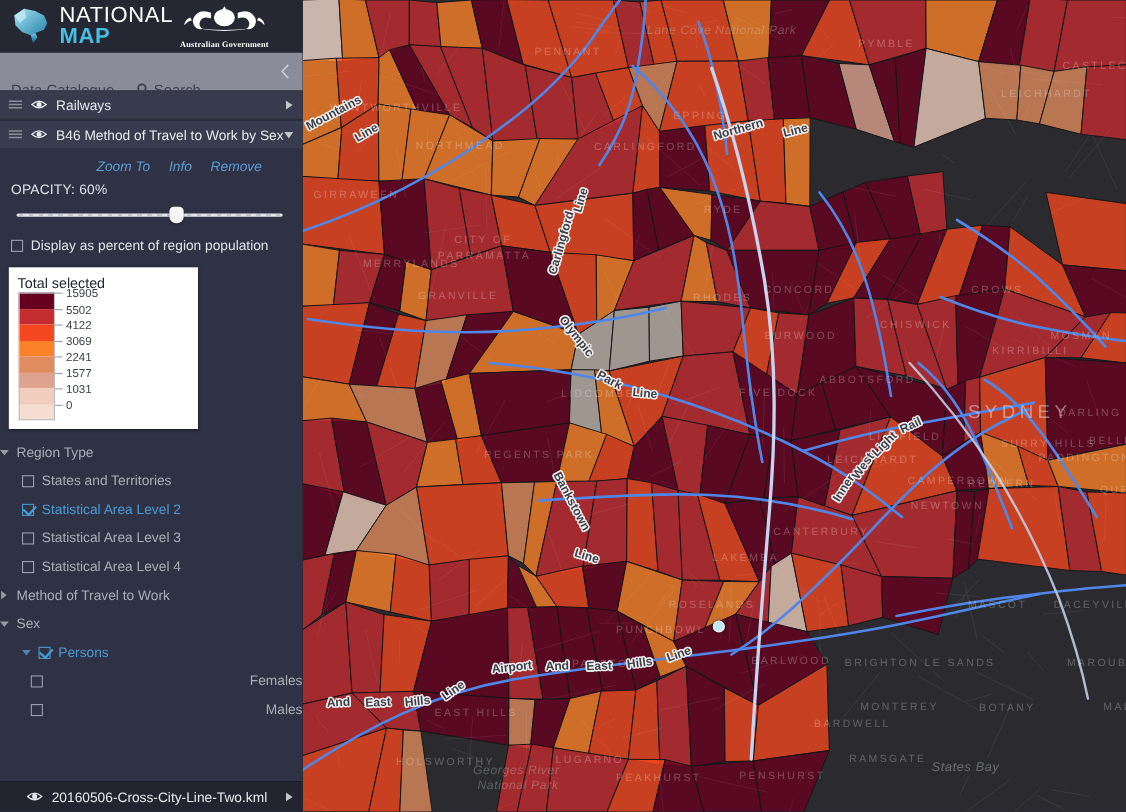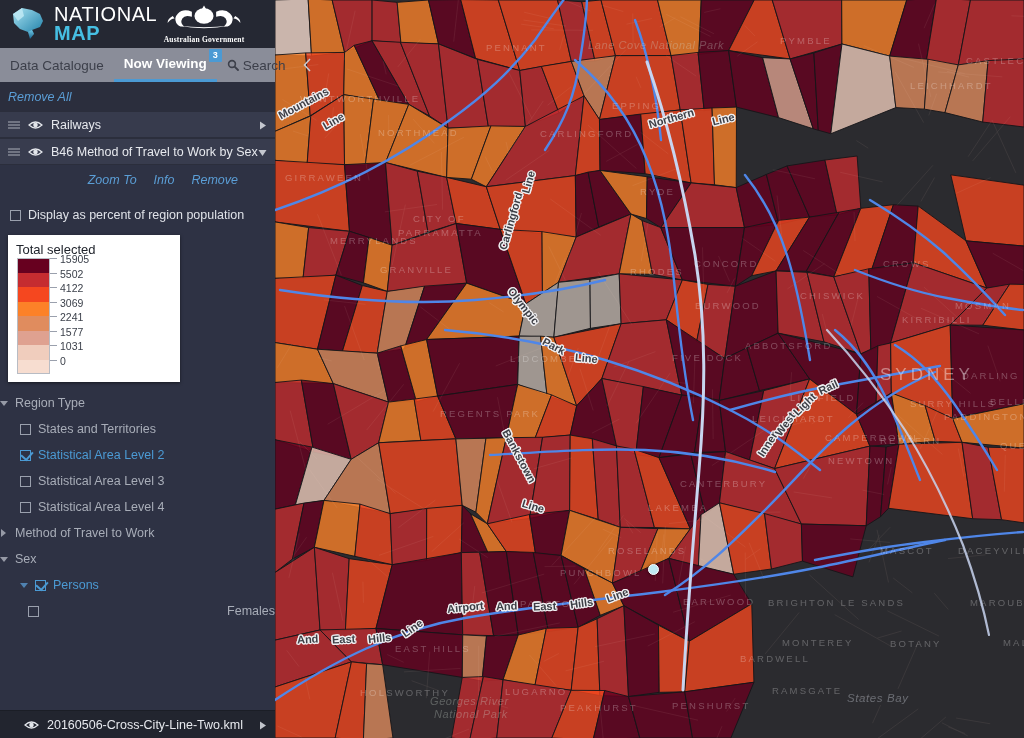--- a/index.html
+++ b/index.html
@@ -50,21 +50,21 @@
 
   
   .tab-bar {
     height: 34px; background: #8a8d99;
     display: flex; align-items: stretch;
     position: relative; flex: 0 0 34px;
   }
   .tab {
     display: flex; align-items: center; justify-content: flex-end;
     padding: 1px 10px; font-size: 13.5px; color: #3c3f4a;
-    cursor: pointer; position: relative; white-space: nowrap;
+    cursor: pointer; position: relative; white-space: nowrap; margin-top: 32px;
   }
   .tab.active {
     color: #ffffff; font-weight: 700;
     border-bottom: 3px solid #4b9ad4;
     background: #8a8d99;
   }
   .tab-badge {
     position: absolute; top: 1px; right: -5px;
     background: #4b9ad4; color: #fff;
     font-size: 9px; font-weight: 700;
@@ -320,43 +320,36 @@
           </g>
         </svg>
         <div class="crest-cap">Australian Government</div>
       </div>
     </div>
 
     <div class="tab-bar">
       <div class="tab">
         <span>Data Catalogue</span>
       </div>
-      <div class="tab active">
-        <span>Now Viewing</span>
-        <span class="tab-badge">3</span>
-      </div>
       <div class="tab">
         <span class="mag">
           <svg width="12" height="12" viewBox="0 0 12 12">
             <circle cx="5" cy="5" r="3.4" fill="none" stroke="#3c3f4a" stroke-width="1.6"></circle>
             <line x1="7.6" y1="7.6" x2="11" y2="11" stroke="#3c3f4a" stroke-width="1.8" stroke-linecap="round"></line>
           </svg>
         </span>
         <span>Search</span>
       </div>
       <div class="tab-collapse">
         <svg width="11" height="16" viewBox="0 0 11 16">
           <polyline points="8,2 2.5,8 8,14" fill="none" stroke="#c9ccd3" stroke-width="1.5"></polyline>
         </svg>
       </div>
     </div>
 
-    <div class="remove-all-row">
-      <span class="remove-all">Remove All</span>
-    </div>
 
     <div class="layer-row">
       <span class="drag-handle">
         <svg width="14" height="10" viewBox="0 0 14 10">
           <g stroke="#cdd1d9" stroke-width="1.4">
             <line x1="1" y1="2" x2="13" y2="2"></line>
             <line x1="1" y1="5" x2="13" y2="5"></line>
             <line x1="1" y1="8" x2="13" y2="8"></line>
           </g>
         </svg>
@@ -398,20 +391,27 @@
           </svg>
       </span>
     </div>
 
     <div class="layer-tools">
       <span class="tool-link">Zoom To</span>
       <span class="tool-link">Info</span>
       <span class="tool-link">Remove</span>
     </div>
 
+    <div class="opacity-block">
+      <div class="opacity-label">OPACITY: 60%</div>
+      <div class="slider-track">
+        <div class="slider-rail"></div>
+        <div class="slider-knob"></div>
+      </div>
+    </div>
 
     <div class="pct-row">
       <div class="chk-row">
         <span class="chk"></span>
         <span class="lbl">Display as percent of region population</span>
       </div>
     </div>
 
     <div class="legend-wrap">
       <div class="legend">
@@ -496,20 +496,24 @@
       </div>
 
       <div class="tree-node indent1">
         <span class="tw open blue"></span>
         <span class="chk checked"></span>
         <span class="node-label sel">Persons</span>
       </div>
       <div class="tree-node indent2">
         <span class="chk"></span>
         <span class="node-label">Females</span>
+      </div>
+      <div class="tree-node indent2">
+        <span class="chk"></span>
+        <span class="node-label">Males</span>
       </div>
     </div>
 
     <div class="spacer"></div>
 
     <div class="bottom-layer">
       <span class="eye-ico">
         <svg width="15" height="10" viewBox="0 0 15 10">
           <path d="M1 5 Q7.5 -1 14 5 Q7.5 11 1 5 Z" fill="none" stroke="#e4e7ec" stroke-width="1.2"></path>
           <circle cx="7.5" cy="5" r="2.3" fill="#e4e7ec"></circle>
@@ -1007,38 +1011,38 @@
         <div class="maplbl suburb-lbl" style="left: 605px; top: 545px;">MASCOT</div>
         <div class="maplbl suburb-lbl" style="left: 683px; top: 545px;">DACEYVILLE</div>
         <div class="maplbl suburb-lbl" style="left: 695px; top: 597px;">MAROUBRA</div>
         <div class="maplbl suburb-lbl" style="left: 728px; top: 637px;">MALABAR</div>
         <div class="maplbl suburb-lbl" style="left: 615px; top: 638px;">BOTANY</div>
         <div class="maplbl suburb-lbl" style="left: 493px; top: 597px;">BRIGHTON LE SANDS</div>
         <div class="maplbl suburb-lbl" style="left: 507px; top: 637px;">MONTEREY</div>
         <div class="maplbl suburb-lbl" style="left: 497px; top: 685px;">RAMSGATE</div>
         <div class="maplbl suburb-lbl" style="left: 333px; top: 545px;">ROSELANDS</div>
         <div class="maplbl suburb-lbl" style="left: 373px; top: 502px;">LAKEMBA</div>
-        <div class="maplbl suburb-lbl" style="left: 405px; top: 478px; text-align: center;">CANTERBURY</div>
+        <div class="maplbl suburb-lbl" style="left: 428px; top: 478px; text-align: center;">CANTERBURY</div>
         <div class="maplbl suburb-lbl" style="left: 408px; top: 596px;">EARLWOOD</div>
         <div class="maplbl suburb-lbl" style="left: 285px; top: 567px;">PUNCHBOWL</div>
         <div class="maplbl suburb-lbl" style="left: 245px; top: 598px;">PADSTOW</div>
         <div class="maplbl suburb-lbl" style="left: 285px; top: 702px;">PEAKHURST</div>
         <div class="maplbl suburb-lbl" style="left: 397px; top: 700px;">PENSHURST</div>
         <div class="maplbl suburb-lbl" style="left: 465px; top: 653px;">BARDWELL</div>
         <div class="maplbl suburb-lbl" style="left: 120px; top: 643px;">EAST HILLS</div>
         <div class="maplbl suburb-lbl" style="left: 85px; top: 687px;">HOLSWORTHY</div>
         <div class="maplbl suburb-lbl" style="left: 230px; top: 686px;">LUGARNO</div>
         <div class="maplbl suburb-lbl" style="left: 608px; top: 258px;">CROWS</div>
         <div class="maplbl suburb-lbl" style="left: 397px; top: 352px;">FIVE DOCK</div>
         <div class="maplbl suburb-lbl" style="left: 680px; top: 300px;">MOSMAN</div>
         <div class="maplbl suburb-lbl" style="left: 725px; top: 440px;">QUEENS PARK</div>
         <div class="maplbl suburb-lbl" style="left: 470px; top: 340px;">ABBOTSFORD</div>
         <div class="maplbl suburb-lbl" style="left: 25px; top: 93px;">WENTWORTHVILLE</div>
         <div class="maplbl suburb-lbl" style="left: 55px; top: 235px;">MERRYLANDS</div>
-        <div class="maplbl park-lbl" style="left: 313px; top: 22px; margin-top: 17px;">Lane Cove National Park</div>
+        <div class="maplbl park-lbl" style="left: 313px; top: 22px;">Lane Cove National Park</div>
         <div class="maplbl park-lbl" style="left: 155px; top: 695px;">Georges River</div>
         <div class="maplbl park-lbl" style="left: 159px; top: 708px;">National Park</div>
         <div class="maplbl bay-lbl" style="left: 572px; top: 692px;">States Bay</div>
         <div class="maplbl rail-lbl" style="left: 373px; top: 112px; transform: rotate(-16deg);">Northern</div>
         <div class="maplbl rail-lbl" style="left: 437px; top: 113px; transform: rotate(-14deg);">Line</div>
         <div class="maplbl rail-lbl" style="left: 1px; top: 97px; transform: rotate(-28deg);">Mountains</div>
         <div class="maplbl rail-lbl" style="left: 47px; top: 115px; transform: rotate(-30deg);">Line</div>
         <div class="maplbl rail-lbl" style="left: 206px; top: 215px; transform: rotate(-74deg);">Carlingford</div>
         <div class="maplbl rail-lbl" style="left: 242px; top: 176px; transform: rotate(-74deg);">Line</div>
         <div class="maplbl rail-lbl" style="left: 227px; top: 300px; transform: rotate(52deg);">Olympic</div>

